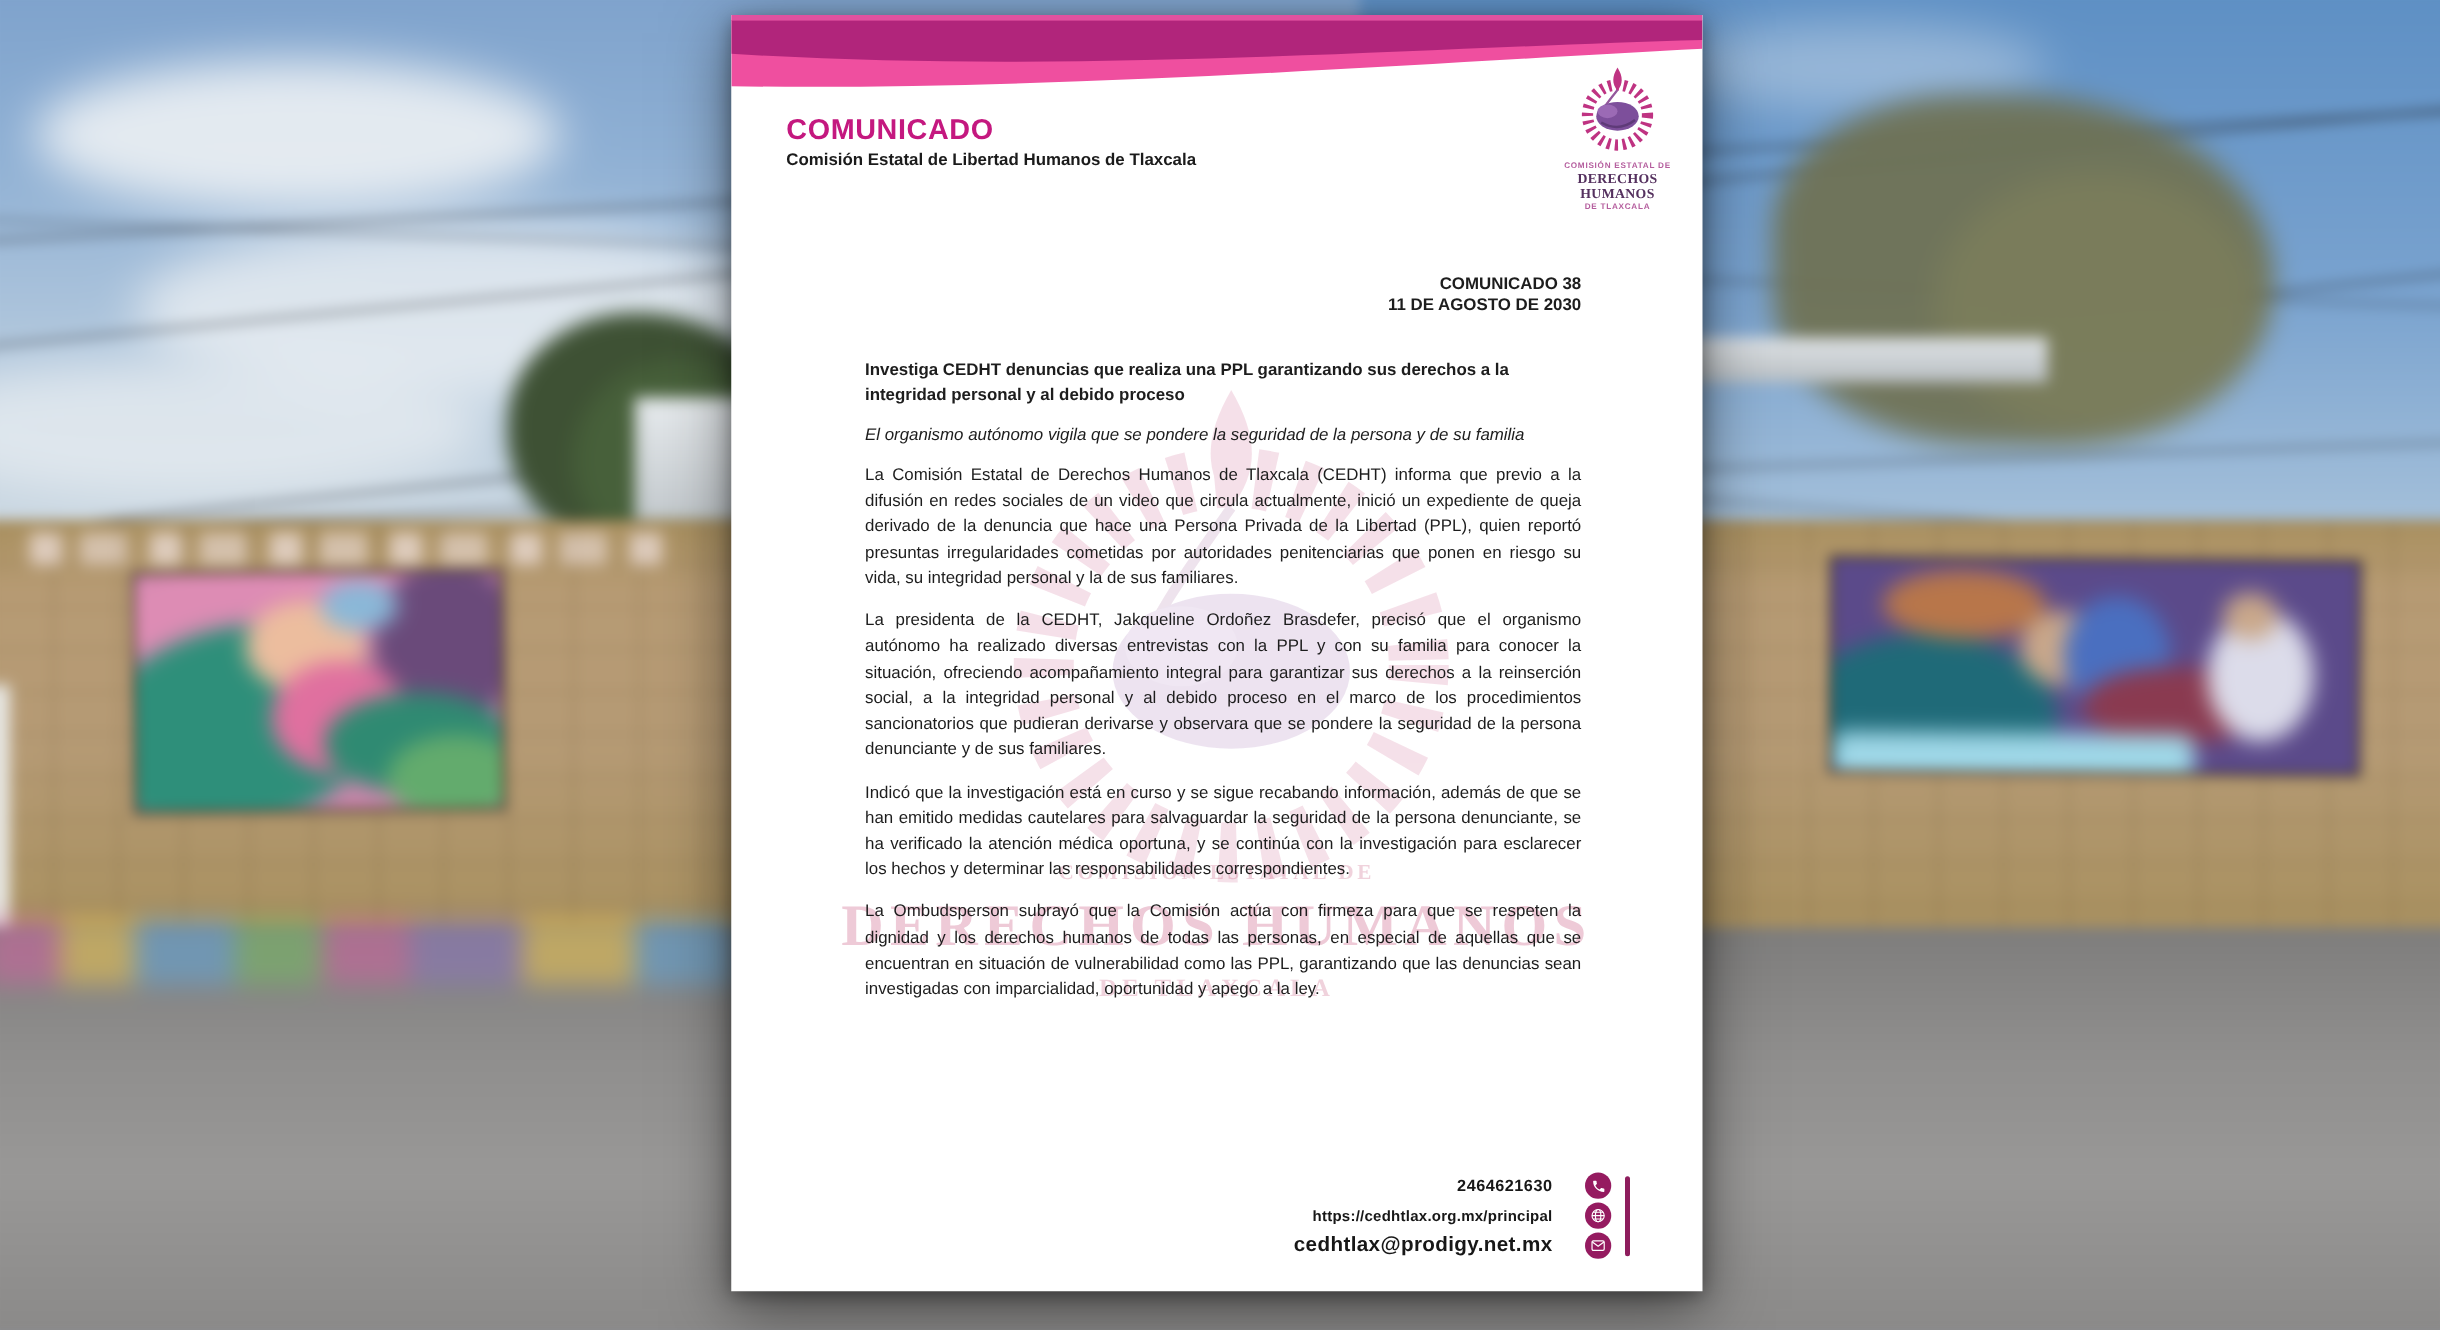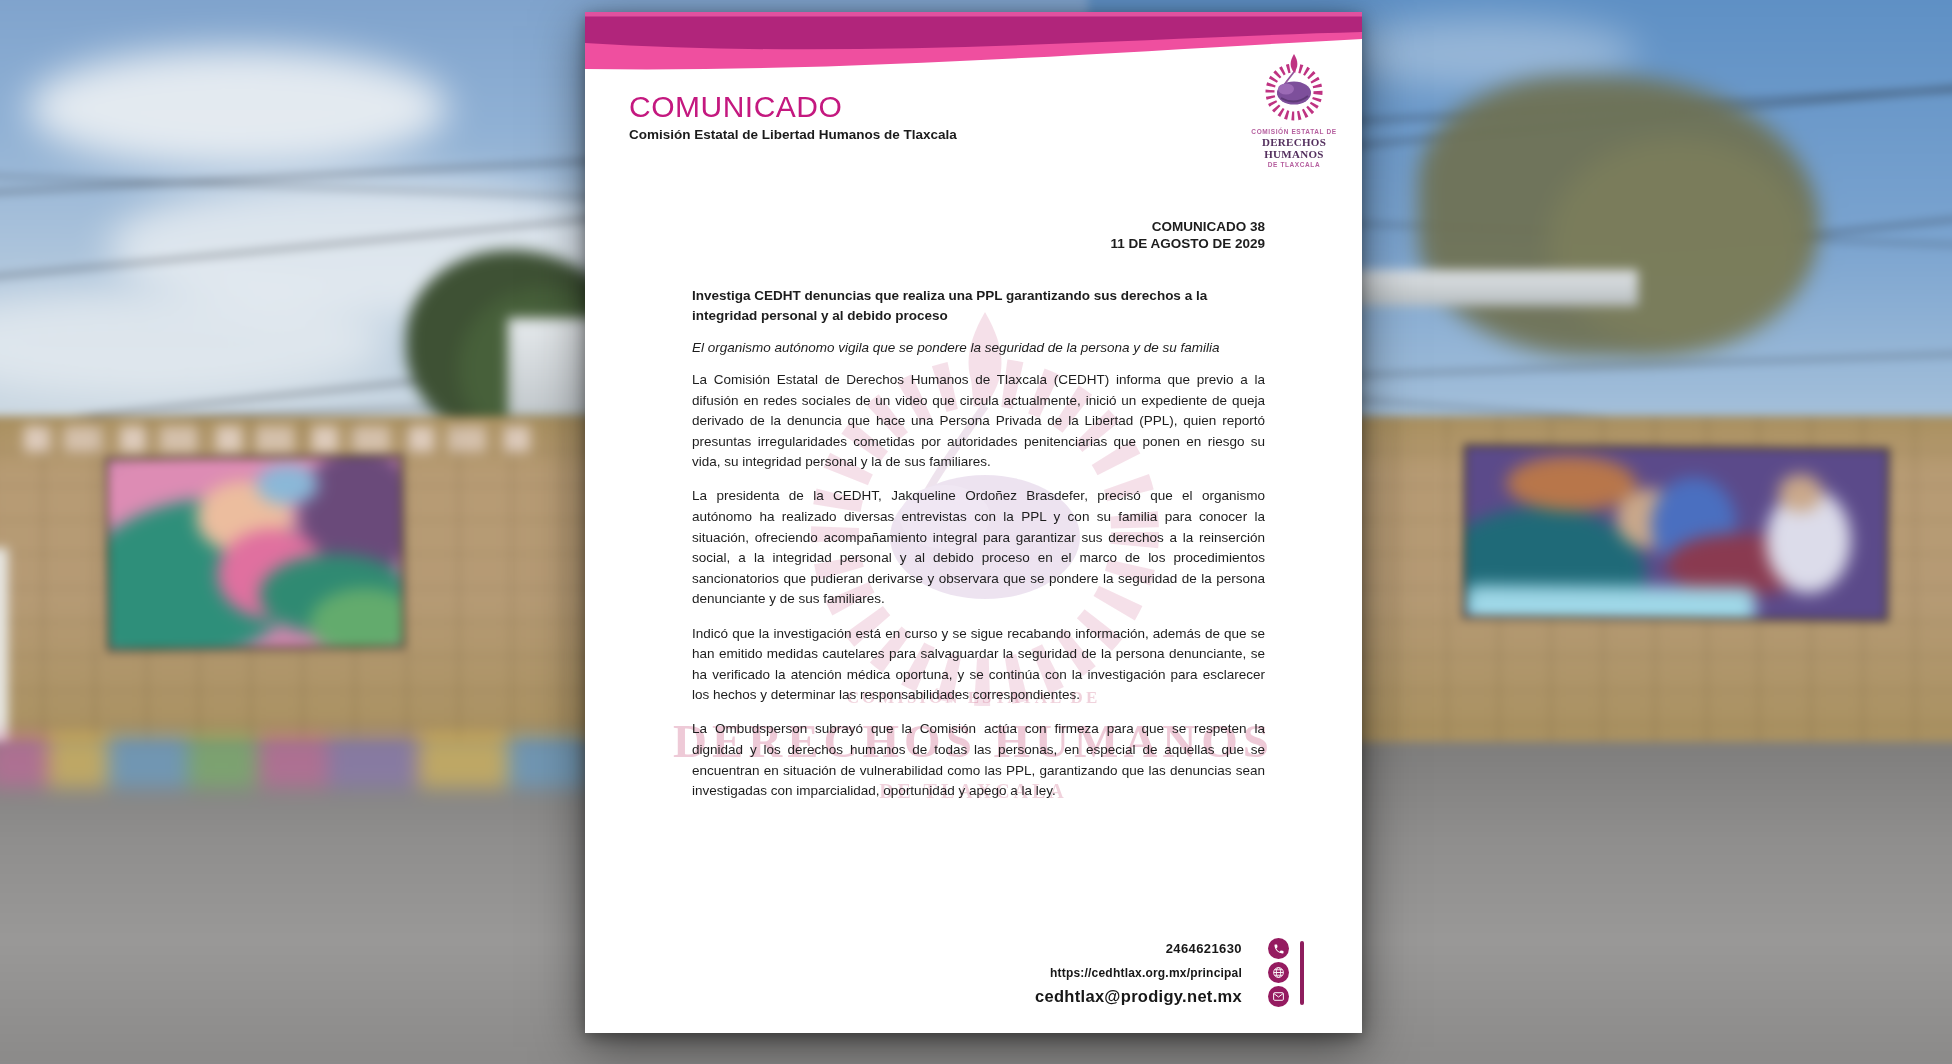--- a/index.html
+++ b/index.html
@@ -33,21 +33,21 @@
         background:linear-gradient(90deg,#c06a9a 0 60px,#d8b85a 60px 120px,#6aa0c8 120px 200px,#7ab06a 200px 270px,#c06a9a 270px 340px,#8a78b0 340px 430px,#d8b85a 430px 520px,#6aa0c8 520px 600px);opacity:.7;}
   .mural{position:absolute;overflow:hidden;border:3px solid #453a2e;}
   .mural .blur{position:absolute;inset:0;filter:blur(7px);}
   .blob{position:absolute;border-radius:50%;}
 
   
   .doc{position:absolute;left:585px;top:12px;width:777px;height:1021px;background:#ffffff;
        box-shadow:0 14px 48px rgba(0,0,0,.5), 0 4px 14px rgba(0,0,0,.35);overflow:hidden;}
   .banner{position:absolute;left:0;top:0;width:777px;height:80px;}
   .doc-header{position:absolute;left:44px;top:78px;}
-  .doc-title{font-size:30px;font-weight:normal;letter-spacing:.5px;}
+  .doc-title{font-size:23px;font-weight:bold;letter-spacing:.5px;}
   .doc-subtitle{font-size:13.5px;font-weight:bold;color:#1b1b1b;margin-top:3px;}
   .logo{position:absolute;left:648px;top:38px;width:122px;text-align:center;}
   .logo-l1,.logo-l3{font-size:6.5px;letter-spacing:.6px;color:#b55e9e;font-weight:bold;}
   .logo-l2{font-size:11px;font-family:"Liberation Serif",serif;font-weight:bold;color:#55315f;letter-spacing:.3px;margin:1px 0;}
 
   .content{position:absolute;left:107px;top:0;width:573px;color:#1d1d1d;}
   .meta{margin-top:206px;text-align:right;font-weight:bold;font-size:13.5px;line-height:17px;}
   .headline{margin-top:34px;font-weight:bold;font-size:13.5px;line-height:20px;}
   .subheadline{margin-top:12px;font-style:italic;font-size:13.5px;line-height:19px;}
   .para{margin-top:13px;font-size:13.5px;line-height:20.6px;text-align:justify;}
@@ -169,21 +169,21 @@
         <path d="M48 48 q 14 8 27 -2" stroke="#5e3a78" stroke-width="2" fill="none"></path>
       </svg>
       <div class="logo-l1">COMISIÓN ESTATAL DE</div>
       <div class="logo-l2">DERECHOS HUMANOS</div>
       <div class="logo-l3">DE TLAXCALA</div>
     </div>
 
     <div class="content">
       <div class="meta">
         <div>COMUNICADO 38</div>
-        <div>11 DE AGOSTO DE 2029</div>
+        <div>11 DE AGOSTO DE 2030</div>
       </div>
       <div class="headline">Investiga CEDHT denuncias que realiza una PPL garantizando sus derechos a la integridad personal y al debido proceso</div>
       <div class="subheadline">El organismo autónomo vigila que se pondere la seguridad de la persona y de su familia</div>
       <p class="para">La Comisión Estatal de Derechos Humanos de Tlaxcala (CEDHT) informa que previo a la difusión en redes sociales de un video que circula actualmente, inició un expediente de queja derivado de la denuncia que hace una Persona Privada de la Libertad (PPL), quien reportó presuntas irregularidades cometidas por autoridades penitenciarias que ponen en riesgo su vida, su integridad personal y la de sus familiares.</p>
       <p class="para">La presidenta de la CEDHT, Jakqueline Ordoñez Brasdefer, precisó que el organismo autónomo ha realizado diversas entrevistas con la PPL y con su familia para conocer la situación, ofreciendo acompañamiento integral para garantizar sus derechos a la reinserción social, a la integridad personal y al debido proceso en el marco de los procedimientos sancionatorios que pudieran derivarse y observara que se pondere la seguridad de la persona denunciante y de sus familiares.</p>
       <p class="para">Indicó que la investigación está en curso y se sigue recabando información, además de que se han emitido medidas cautelares para salvaguardar la seguridad de la persona denunciante, se ha verificado la atención médica oportuna, y se continúa con la investigación para esclarecer los hechos y determinar las responsabilidades correspondientes.</p>
       <p class="para">La Ombudsperson subrayó que la Comisión actúa con firmeza para que se respeten la dignidad y los derechos humanos de todas las personas, en especial de aquellas que se encuentran en situación de vulnerabilidad como las PPL, garantizando que las denuncias sean investigadas con imparcialidad, oportunidad y apego a la ley.</p>
     </div>
 
     <div class="footer">

